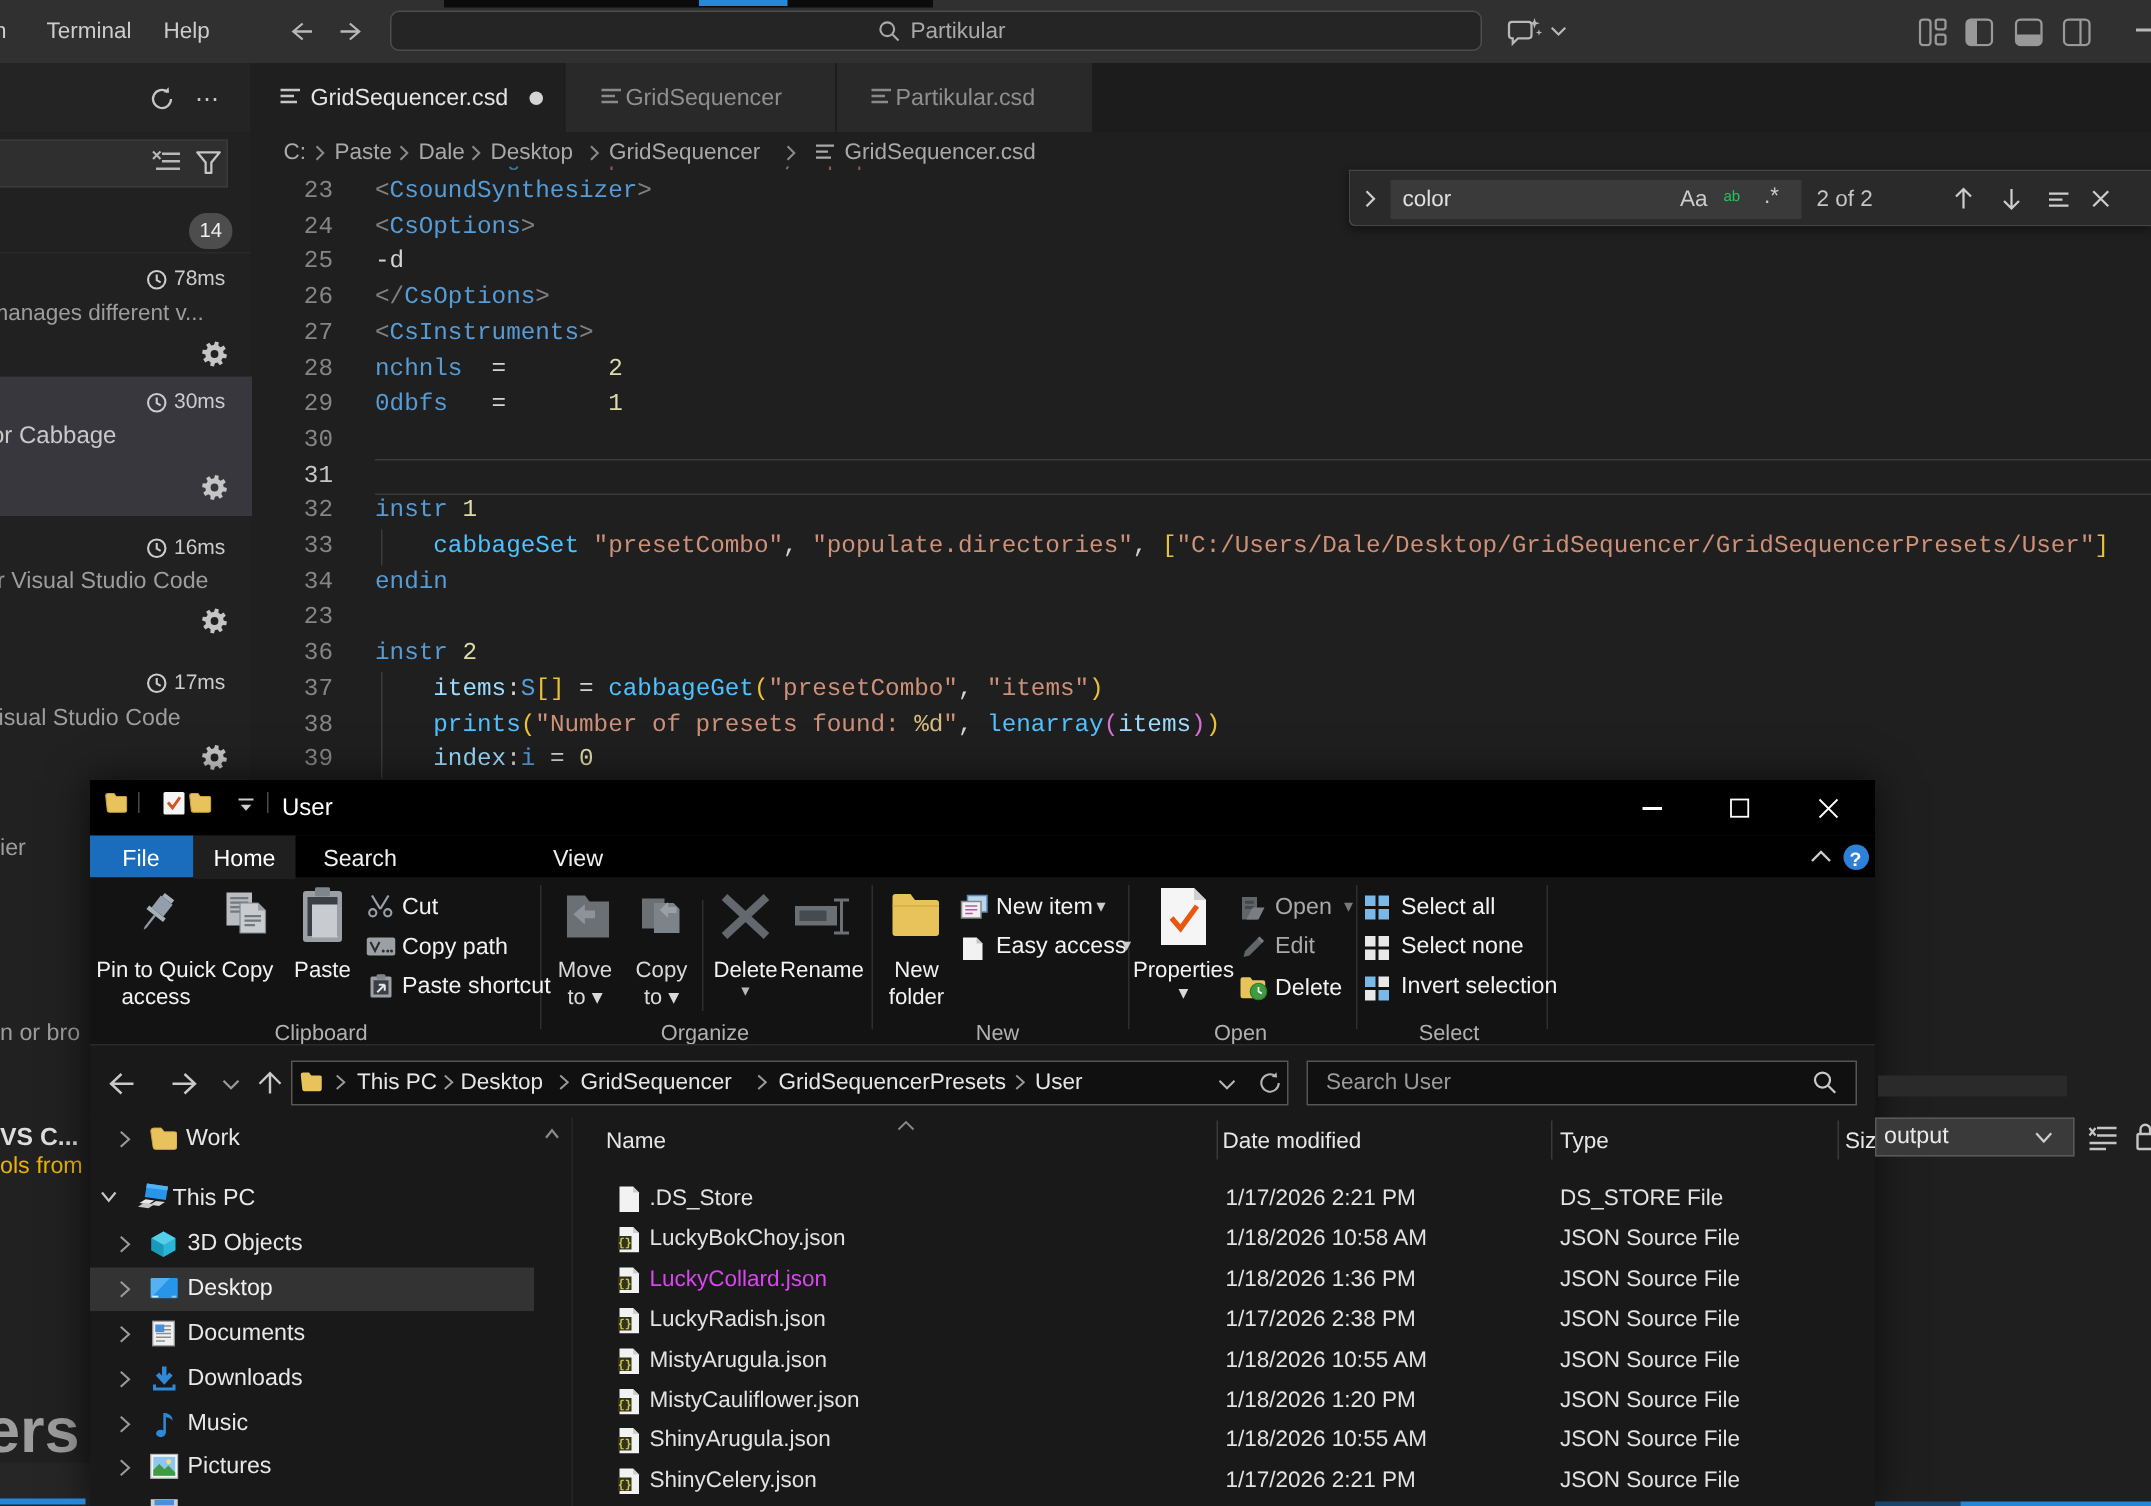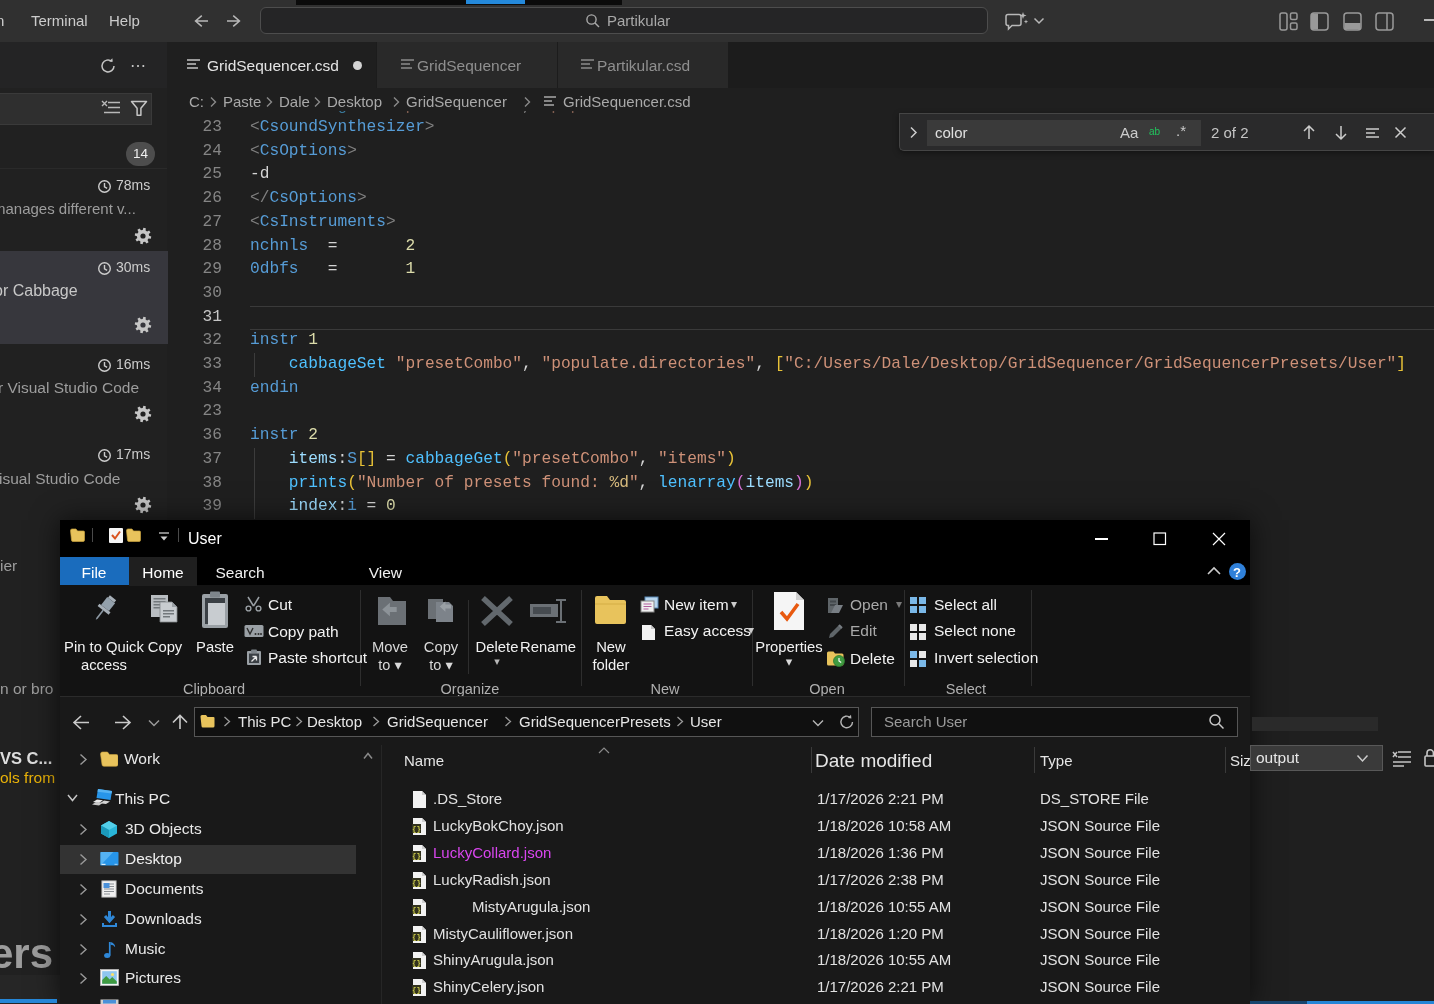--- a/index.html
+++ b/index.html
@@ -593,21 +593,21 @@
         <path d="M1 7.5 L5 2.5 L9 7.5" stroke="#8a8a8a" stroke-width="1.5" fill="none"></path>
       </svg>
 <div class="abs" style="left:321px;top:225px;width:1px;height:259px;background:#262626;"></div>
       <div class="t" style="left:344px;top:232px;font-size:15px;line-height:18px;color:#e6e6e6;">Name</div>
 <svg class="abs" style="left:538px;top:227px" width="12" height="7" viewBox="0 0 12 7">
         <path d="M1 6 L6 1 L11 6" stroke="#8a8a8a" stroke-width="1.2" fill="none"></path>
       </svg>
 <div class="abs" style="left:751px;top:227px;width:1px;height:26px;background:#3a3a3a;"></div>
 <div class="abs" style="left:974px;top:227px;width:1px;height:26px;background:#3a3a3a;"></div>
 <div class="abs" style="left:1165px;top:227px;width:1px;height:26px;background:#3a3a3a;"></div>
-<div class="t" style="left:755px;top:232px;font-size:19px;line-height:18px;color:#e6e6e6;">Date modified</div>
+<div class="t" style="left:755px;top:232px;font-size:15px;line-height:18px;color:#e6e6e6;">Date modified</div>
 <div class="t" style="left:980px;top:232px;font-size:15px;line-height:18px;color:#e6e6e6;">Type</div>
 <div class="t" style="left:1170px;top:232px;font-size:15px;line-height:18px;color:#e6e6e6;">Size</div>
 <svg class="abs" style="left:352px;top:270px" width="15" height="18" viewBox="0 0 15 18">
         <path d="M1 1 h9 l4 4 v13 h-13 z" fill="#f2f2f2"></path>
         <path d="M10 1 v4 h4" fill="#cccccc"></path>
       </svg>
 <div class="t" style="left:373px;top:270px;font-size:15px;line-height:18px;color:#e2e2e2;">.DS_Store</div>
 <div class="t" style="left:757px;top:270px;font-size:15px;line-height:18px;color:#e2e2e2;">1/17/2026 2:21 PM</div>
 <div class="t" style="left:980px;top:270px;font-size:15px;line-height:18px;color:#e2e2e2;">DS_STORE File</div>
 <svg class="abs" style="left:352px;top:297px" width="15" height="18" viewBox="0 0 15 18">
@@ -636,21 +636,21 @@
       </svg>
 <div class="t" style="left:373px;top:351px;font-size:15px;line-height:18px;color:#e2e2e2;">LuckyRadish.json</div>
 <div class="t" style="left:757px;top:351px;font-size:15px;line-height:18px;color:#e2e2e2;">1/17/2026 2:38 PM</div>
 <div class="t" style="left:980px;top:351px;font-size:15px;line-height:18px;color:#e2e2e2;">JSON Source File</div>
 <svg class="abs" style="left:352px;top:378px" width="15" height="18" viewBox="0 0 15 18">
         <path d="M1 1 h9 l4 4 v13 h-13 z" fill="#f2f2f2"></path>
         <path d="M10 1 v4 h4" fill="#cfcfcf"></path>
         <rect x="0" y="7" width="9" height="9" fill="#32321e"></rect>
         <text x="4.5" y="13.8" font-size="7.5" fill="#c9c94a" text-anchor="middle" font-family="Liberation Mono,monospace" font-weight="bold">{}</text>
       </svg>
-<div class="t" style="left:373px;top:378px;font-size:15px;line-height:18px;color:#e2e2e2;margin-left:39px;">MistyArugula.json</div>
+<div class="t" style="left:373px;top:378px;font-size:15px;line-height:18px;color:#e2e2e2;">MistyArugula.json</div>
 <div class="t" style="left:757px;top:378px;font-size:15px;line-height:18px;color:#e2e2e2;">1/18/2026 10:55 AM</div>
 <div class="t" style="left:980px;top:378px;font-size:15px;line-height:18px;color:#e2e2e2;">JSON Source File</div>
 <svg class="abs" style="left:352px;top:404.5px" width="15" height="18" viewBox="0 0 15 18">
         <path d="M1 1 h9 l4 4 v13 h-13 z" fill="#f2f2f2"></path>
         <path d="M10 1 v4 h4" fill="#cfcfcf"></path>
         <rect x="0" y="7" width="9" height="9" fill="#32321e"></rect>
         <text x="4.5" y="13.8" font-size="7.5" fill="#c9c94a" text-anchor="middle" font-family="Liberation Mono,monospace" font-weight="bold">{}</text>
       </svg>
 <div class="t" style="left:373px;top:404.5px;font-size:15px;line-height:18px;color:#e2e2e2;">MistyCauliflower.json</div>
 <div class="t" style="left:757px;top:404.5px;font-size:15px;line-height:18px;color:#e2e2e2;">1/18/2026 1:20 PM</div>

